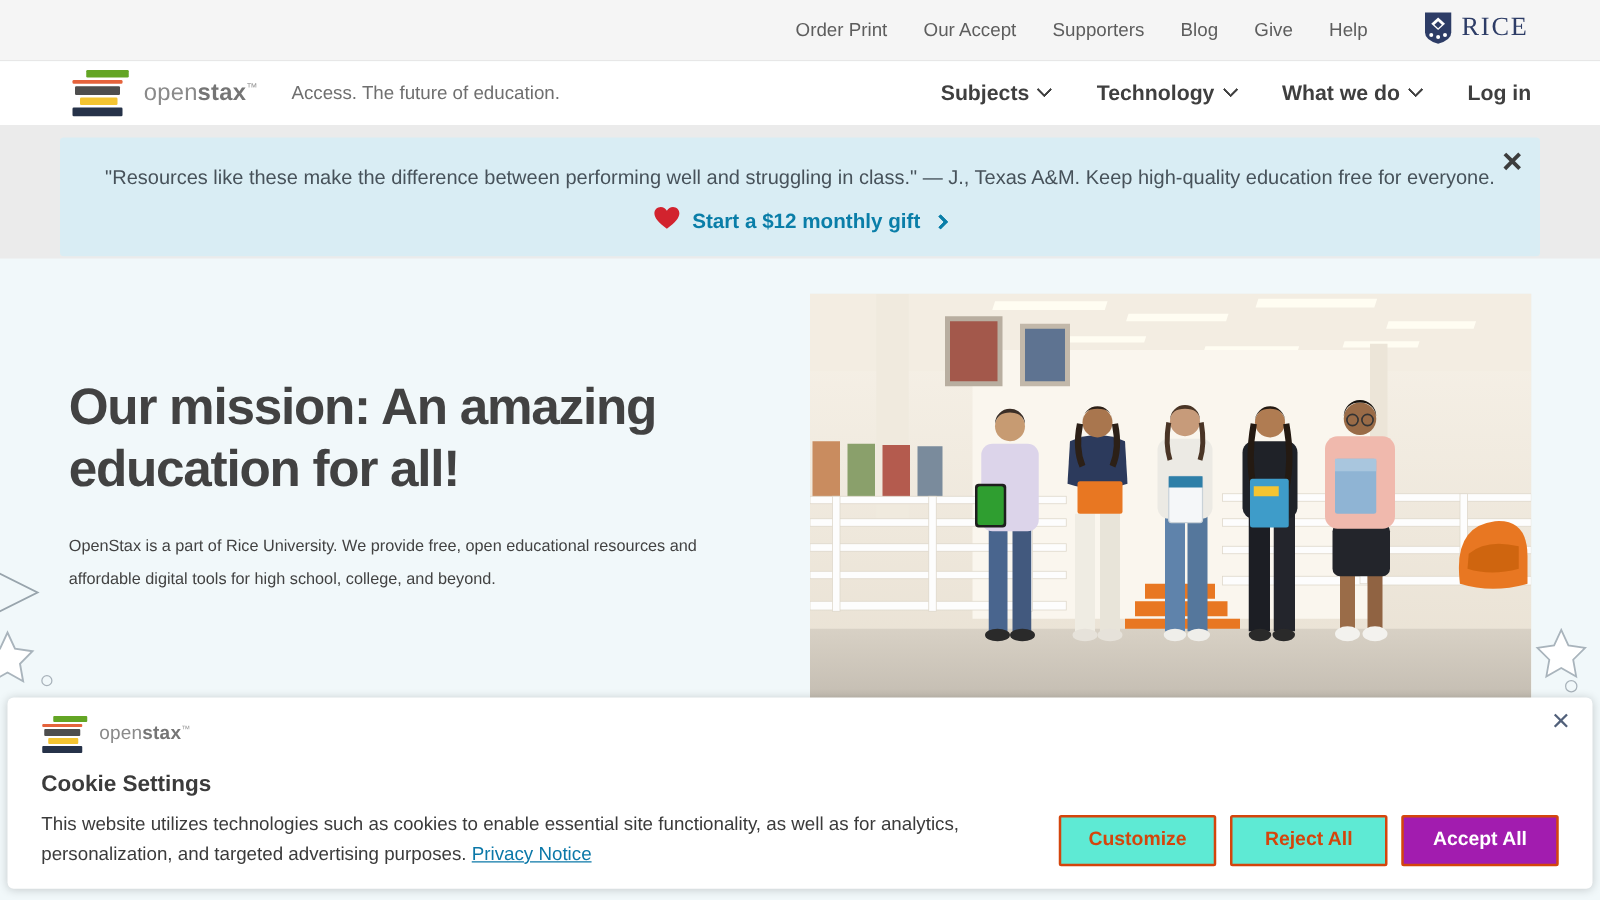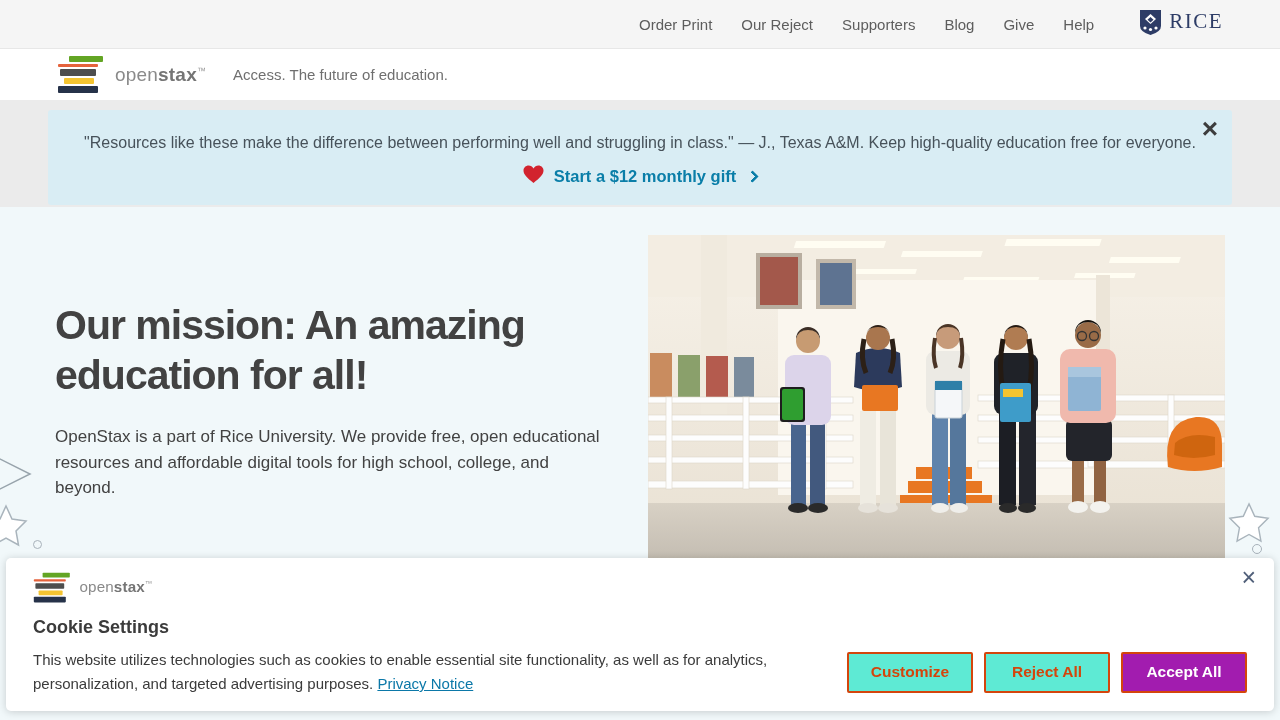--- a/index.html
+++ b/index.html
@@ -56,21 +56,21 @@
     font-family:"Liberation Sans", sans-serif;
   }
 
   
   .hero { position:relative; height:436px; background:#f1f8fa; }
   .hero-copy { position:absolute; left:55px; top:93px; width:575px; }
   .hero-title {
     margin:0; font-size:41px; line-height:50px; font-weight:bold;
     color:#424242; letter-spacing:-1px;
   }
-  .hero-desc { margin:24px 0 0; font-size:17px; line-height:25.5px; color:#424242; width:545px; }
+  .hero-desc { margin:24px 0 0; font-size:13px; line-height:25.5px; color:#424242; width:545px; }
   .hero-photo {
     position:absolute; left:648px; top:28px; width:577px; height:330px;
     overflow:hidden; background:#efe8dd;
   }
 
   
   .deco { position:absolute; pointer-events:none; }
 
   
   .cookie {
@@ -94,21 +94,21 @@
     font-size:15.5px; font-weight:bold; cursor:pointer; padding:0 10px;
   }
   .cbtn-outline { width:126px; background:#5eead4; border:2px solid #d4450c; color:#d4450c; }
   .cbtn-fill    { width:126px; background:#a21caf; border:2px solid #d4450c; color:#ffffff; }
 </style>
 </head>
 <body>
 
 <div class="topbar">
   <span class="tlink">Order Print</span>
-  <span class="tlink">Our Reject</span>
+  <span class="tlink">Our Accept</span>
   <span class="tlink">Supporters</span>
   <span class="tlink">Blog</span>
   <span class="tlink">Give</span>
   <span class="tlink">Help</span>
   <span class="rice-logo">
     <span>
       <svg width="23" height="27" viewBox="0 0 23 27">
         <path d="M1 1 h21 v16 q0 6 -10.5 9 Q1 23 1 17 Z" fill="#2d3c66"></path>
         <path d="M11.5 5 L17 10 L11.5 15 L6 10 Z" fill="#ffffff"></path>
         <path d="M11.5 8 L14.5 10.8 L11.5 13.6 L8.5 10.8 Z" fill="#2d3c66"></path>
@@ -125,20 +125,35 @@
   <span class="stax-logo">
     <span class="bar b-green"></span>
     <span class="bar b-orange"></span>
     <span class="bar b-gray"></span>
     <span class="bar b-yellow"></span>
     <span class="bar b-navy"></span>
   </span>
   <span class="brand-text"><span>open</span><b>stax</b><span class="brand-tm">™</span></span>
   <span class="tagline">Access. The future of education.</span>
   <span class="nav-spacer"></span>
+  <div class="nav-menu">
+    <span class="nav-item">
+      <span>Subjects</span>
+      <span class="chev"></span>
+    </span>
+    <span class="nav-item">
+      <span>Technology</span>
+      <span class="chev"></span>
+    </span>
+    <span class="nav-item">
+      <span>What we do</span>
+      <span class="chev"></span>
+    </span>
+    <span class="nav-item">Log in</span>
+  </div>
 </div>
 
 <div class="promo">
   <div class="banner">
     <div class="banner-quote">"Resources like these make the difference between performing well and struggling in class." — J., Texas A&amp;M. Keep high-quality education free for everyone.</div>
     <div class="banner-cta">
       <span>
         <svg width="21" height="19" viewBox="0 0 21 19">
           <path d="M10.5 18 C4 13 .5 9.5 .5 5.6 C.5 2.8 2.8.6 5.6.6 c2 0 3.9 1.2 4.9 3 c1-1.8 2.9-3 4.9-3 c2.8 0 5.1 2.2 5.1 5 c0 3.9-3.5 7.4-10 12.4 z" fill="#d2232e"></path>
         </svg>

